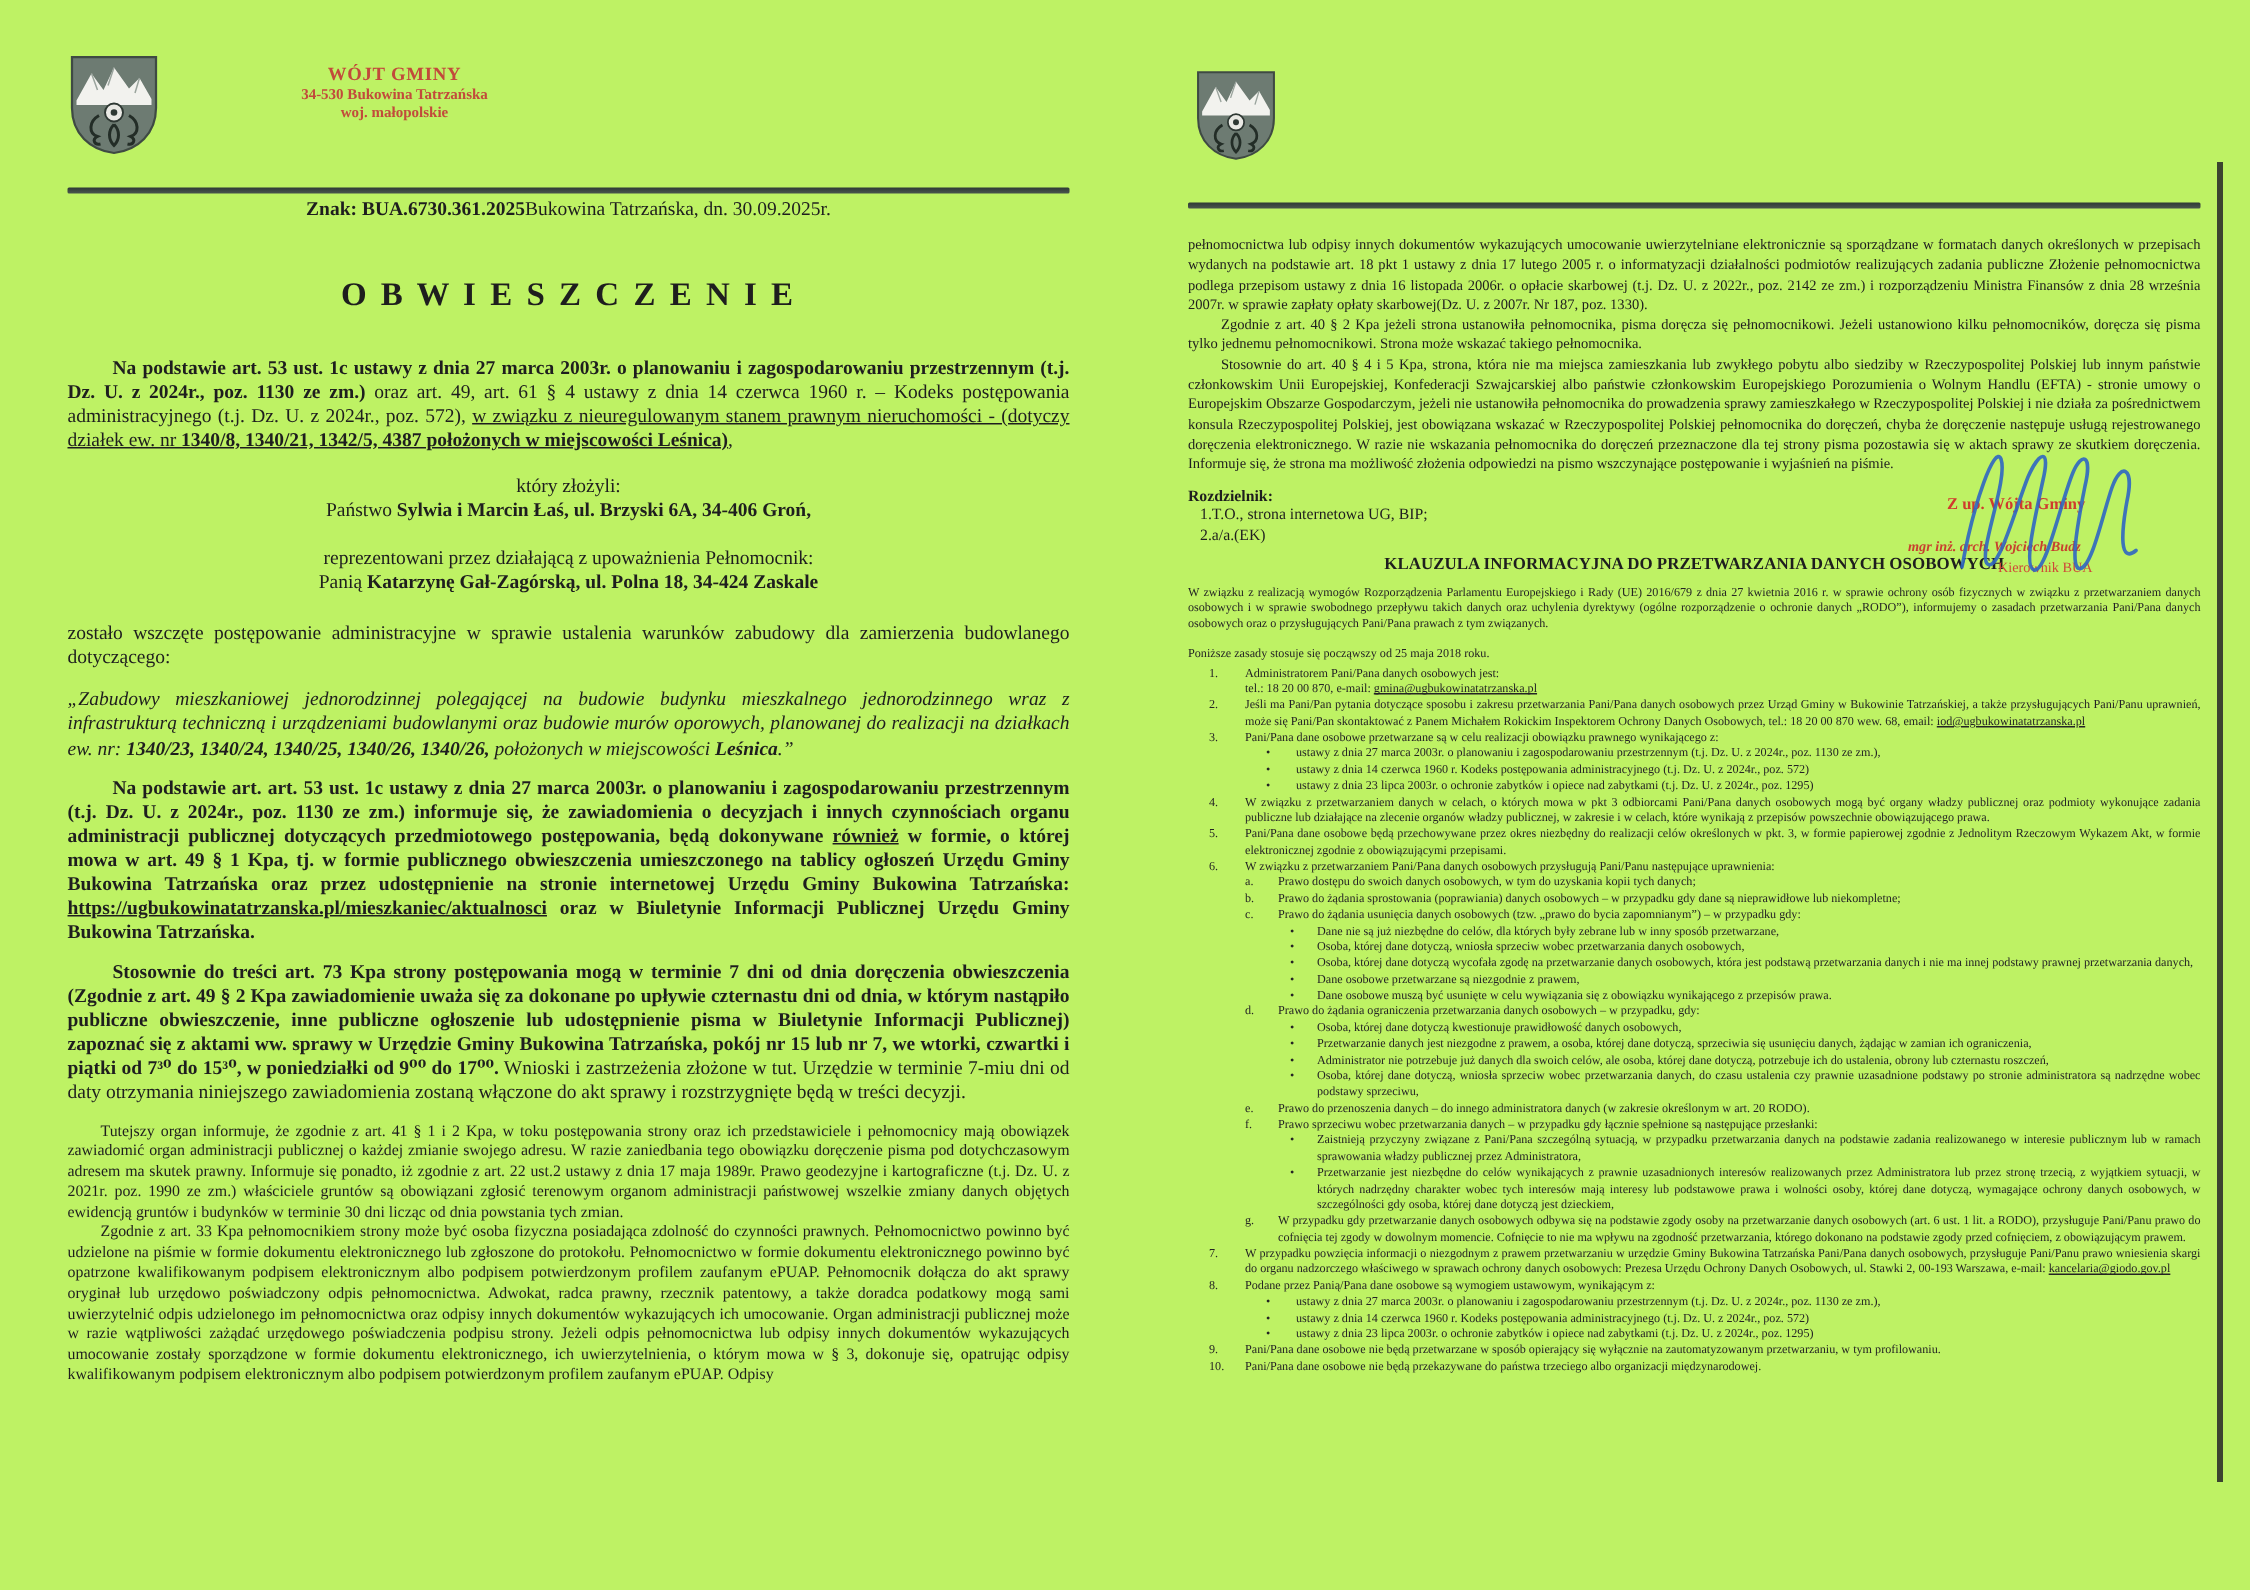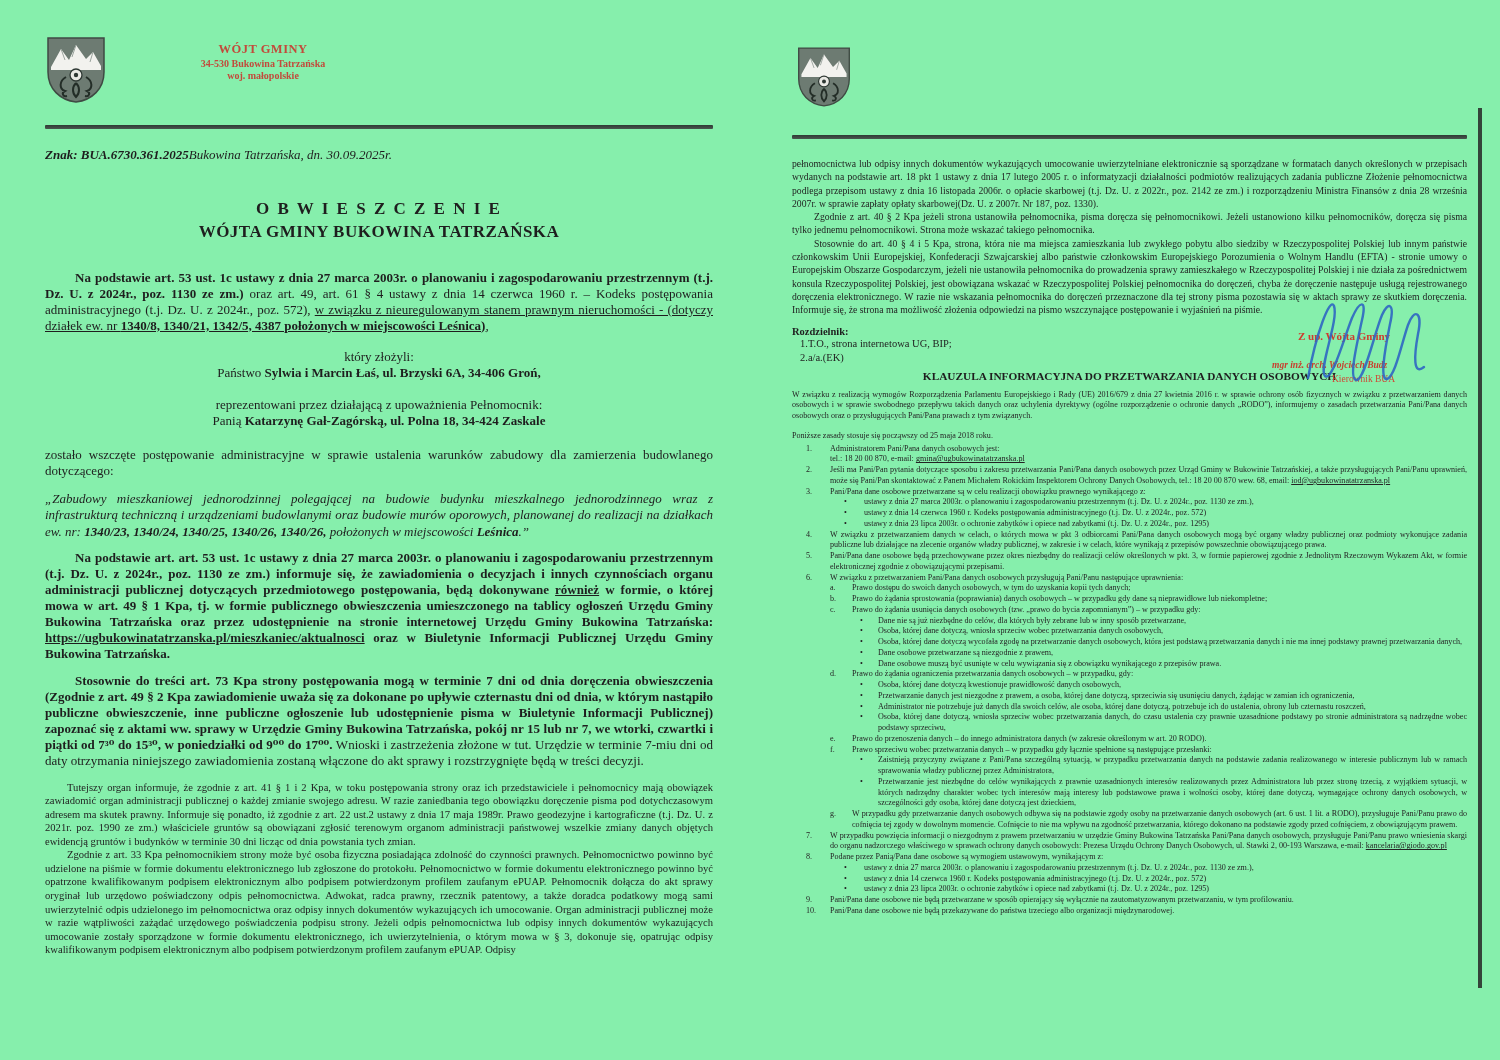--- a/index.html
+++ b/index.html
@@ -1,32 +1,32 @@
 <!DOCTYPE html>
 <html><head>
 <meta charset="utf-8">
 <style>
   html,body{margin:0;padding:0;background:#e8e8e6;}
-  .canvas{position:relative;width:1500px;height:1060px;background:#86efac;overflow:hidden;
+  .canvas{position:relative;width:1500px;height:1060px;background:#bef264;overflow:hidden;
           font-family:"Liberation Serif","DejaVu Serif",serif;color:#1e1e1e;}
   .b{font-weight:bold}.u{text-decoration:underline}.i{font-style:italic}
   .page{position:absolute;top:0;}
   .page-left{left:45px;top:30px;width:668px;}
   .page-right{left:792px;top:40px;width:675px;}
   .hdr{position:relative;height:95px;}
   .arms{position:absolute;left:0;top:6px;width:62px;height:68px;}
   .stamp{position:absolute;left:118px;top:12px;width:200px;text-align:center;color:#c24a3b;line-height:1.25;}
   .stamp .s1{font-size:12.5px;font-weight:bold;letter-spacing:.5px;}
   .stamp .s2{font-size:10px;font-weight:bold;}
   .stamp .s3{font-size:10px;font-weight:bold;}
   .rule{height:4px;background:linear-gradient(#2f3a35,#4a564e);border-radius:1px;}
-  .znak-row{display:flex;justify-content:flex-start;margin-top:18px;font-size:13px;font-style:italic;}
+  .znak-row{display:flex;justify-content:center;margin-top:2px;font-size:13px;}
   .znak{font-weight:bold;}
   .pdate{font-size:13px;}
-  .title1{margin-top:36px;text-align:center;font-size:17px;font-weight:bold;letter-spacing:2px;}
+  .title1{margin-top:36px;text-align:center;font-size:22px;font-weight:bold;letter-spacing:2px;}
   .title2{margin-top:3px;text-align:center;font-size:17px;font-weight:bold;letter-spacing:.5px;}
   .p{font-size:13px;line-height:1.22;text-align:justify;}
   .ind{text-indent:30px;}
   .ctr{text-align:center;text-indent:0;}
   .quote{line-height:1.28;}
   .small{font-size:10.6px;line-height:1.28;text-align:justify;}
   .small.ind{text-indent:22px;}
   .mt8{margin-top:8px}.mt10{margin-top:10px}.mt12{margin-top:12px}.mt14{margin-top:14px}
   .mt16{margin-top:16px}.mt18{margin-top:18px}.mt28{margin-top:28px}
   
@@ -78,21 +78,20 @@
       </div>
     </div>
     <div class="rule"></div>
 
     <div class="znak-row">
       <div class="znak">Znak: BUA.6730.361.2025</div>
       <div class="pdate">Bukowina Tatrzańska, dn. 30.09.2025r.</div>
     </div>
 
     <div class="title1">O B W I E S Z C Z E N I E</div>
-    <div class="title2">WÓJTA GMINY BUKOWINA TATRZAŃSKA</div>
 
     <div class="p ind mt28"><span class="b">Na podstawie art. 53 ust. 1c ustawy z dnia 27 marca 2003r. o planowaniu i zagospodarowaniu przestrzennym (t.j. Dz. U. z 2024r., poz. 1130 ze zm.)</span><span> oraz art. 49, art. 61 § 4 ustawy z dnia 14 czerwca 1960 r. – Kodeks postępowania administracyjnego (t.j. Dz. U. z 2024r., poz. 572), </span><span class="u">w związku z nieuregulowanym stanem prawnym nieruchomości - (dotyczy działek ew. nr </span><span class="b u">1340/8, 1340/21, 1342/5, 4387 położonych w miejscowości Leśnica)</span><span class="u">,</span></div>
 
     <div class="p ctr mt16">który złożyli:</div>
     <div class="p ctr"><span>Państwo </span><span class="b">Sylwia i Marcin Łaś, ul. Brzyski 6A, 34-406 Groń,</span></div>
     <div class="p ctr mt16">reprezentowani przez działającą z upoważnienia Pełnomocnik:</div>
     <div class="p ctr"><span>Panią </span><span class="b">Katarzynę Gał-Zagórską, ul. Polna 18, 34-424 Zaskale</span></div>
 
     <div class="p mt18">zostało wszczęte postępowanie administracyjne w sprawie ustalenia warunków zabudowy dla zamierzenia budowlanego dotyczącego:</div>
     <div class="p quote mt12"><span class="i">„Zabudowy mieszkaniowej jednorodzinnej polegającej na budowie budynku mieszkalnego jednorodzinnego wraz z infrastrukturą techniczną i urządzeniami budowlanymi  oraz budowie murów oporowych, planowanej do realizacji na działkach ew. nr: </span><span class="b i">1340/23, 1340/24, 1340/25, 1340/26, 1340/26,</span><span class="i"> położonych w miejscowości </span><span class="b i">Leśnica</span><span class="i">.”</span></div>

